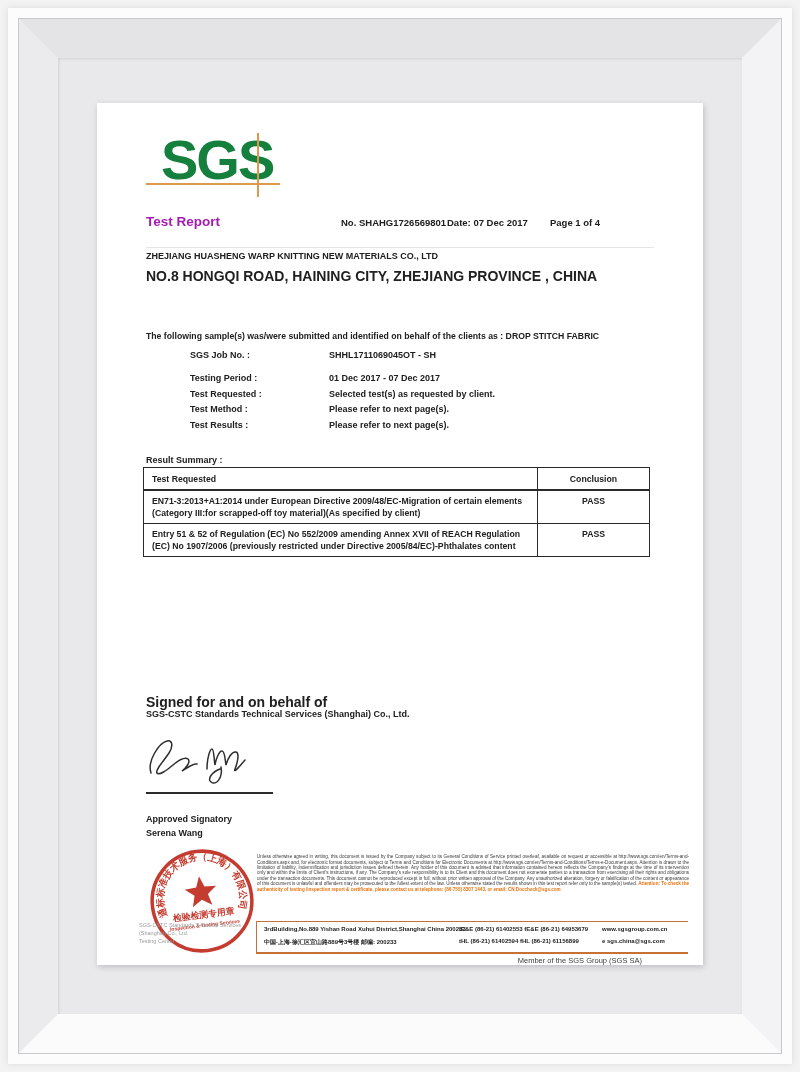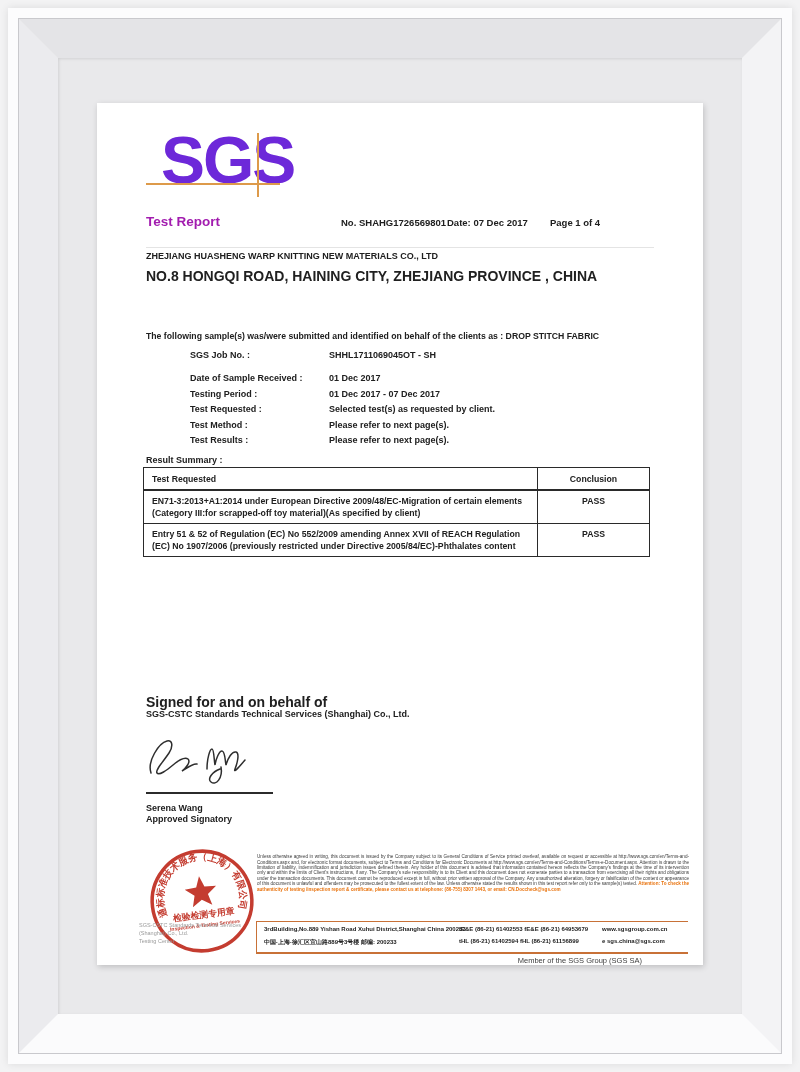--- a/index.html
+++ b/index.html
@@ -17,21 +17,21 @@
     background:#e9e9eb;
   }
   .paper {
     position:absolute; left:97px; top:103px; width:606px; height:862px;
     background:#ffffff; box-shadow:1px 2px 6px rgba(0,0,0,.18);
     color:#202020;
   }
   .abs { position:absolute; }
 
   
-  .sgs-logo-text { left:64px; top:30px; font-size:66px; font-weight:700; color:#6d28d9; letter-spacing:-2px; line-height:54px; }
+  .sgs-logo-text { left:64px; top:30px; font-size:56px; font-weight:700; color:#15803d; letter-spacing:-2px; line-height:54px; }
   .logo-hline { left:49px; top:80px; width:134px; height:2px; background:#dd9a4a; }
   .logo-vline { left:160px; top:30px; width:2px; height:64px; background:#dd9a4a; }
   .report-title { left:49px; top:111px; font-size:13.5px; font-weight:700; color:#a21caf; }
   .report-no   { left:200px; top:114px; font-size:9.5px; font-weight:600;margin-left:44px; }
   .report-date { left:350px; top:114px; font-size:9.5px; font-weight:600; }
   .report-page { left:453px; top:114px; font-size:9.5px; font-weight:700; }
   .header-rule { left:49px; top:144px; width:508px; height:1px; background:#e4e4e4; }
 
   .client-name { left:49px; top:148px; font-size:9px; font-weight:600; }
   .client-addr { left:49px; top:165px; font-size:14px; font-weight:600; }
@@ -52,21 +52,21 @@
   .thead { border-bottom:0.5px solid #2a2a2a; }
   .c1 { width:394px; flex:0 0 394px; padding:4px 6px 4px 8px; line-height:12px; border-right:1.5px solid #2a2a2a; }
   .c2 { flex:1; padding:4px 2px; text-align:center; line-height:12px; }
   .thead .c1, .thead .c2 { font-weight:700; padding-top:5px; padding-bottom:4px; }
 
   
   .signed-1 { left:49px; top:591px; font-size:14px; font-weight:600; }
   .signed-2 { left:49px; top:606px; font-size:9px; font-weight:600; }
   .sig-svg  { left:46px; top:628px; }
   .sig-line { left:49px; top:689px; width:127px; height:2px; background:#2b2b2b; }
-  .sig-name { left:49px; top:700px; font-size:9px; font-weight:600; }
+  .sig-name { left:49px; top:725px; font-size:9px; font-weight:600; }
   .sig-role { left:49px; top:711px; font-size:9px; font-weight:600; }
 
   
   .stamp { left:51px; top:744px; width:108px; height:108px; transform:rotate(-7deg); opacity:.92; }
 
   
   .co-small { left:42px; top:818px; font-size:5.5px; color:#9a9a9a; line-height:8px; width:120px; }
   .disclaimer-wrap { left:160px; top:751px; width:432px; height:62px; overflow:hidden; }
   .disclaimer-inner { width:864px; transform:scale(.5); transform-origin:0 0; font-size:9.2px; line-height:10.8px; text-align:justify; color:#3a3a3a; font-weight:500; }
   .attention { color:#e8720c; font-weight:700; }
@@ -104,24 +104,20 @@
     <div class="abs client-name">ZHEJIANG HUASHENG WARP KNITTING NEW MATERIALS CO., LTD</div>
     <div class="abs client-addr">NO.8 HONGQI ROAD, HAINING CITY, ZHEJIANG PROVINCE , CHINA</div>
 
     <div class="abs sample-line">The following sample(s) was/were submitted and identified on behalf of the clients as : DROP STITCH FABRIC</div>
 
     <div class="abs job-row">
       <span class="lbl">SGS Job No. :</span>
       <span>SHHL1711069045OT - SH</span>
     </div>
     <div class="abs info-rows">
-      <div class="info-row">
-        <span class="lbl">Date of Sample Received :</span>
-        <span>01 Dec 2017</span>
-      </div>
       <div class="info-row">
         <span class="lbl">Testing Period :</span>
         <span>01 Dec 2017 - 07 Dec 2017</span>
       </div>
       <div class="info-row">
         <span class="lbl">Test Requested :</span>
         <span>Selected test(s) as requested by client.</span>
       </div>
       <div class="info-row">
         <span class="lbl">Test Method :</span>

